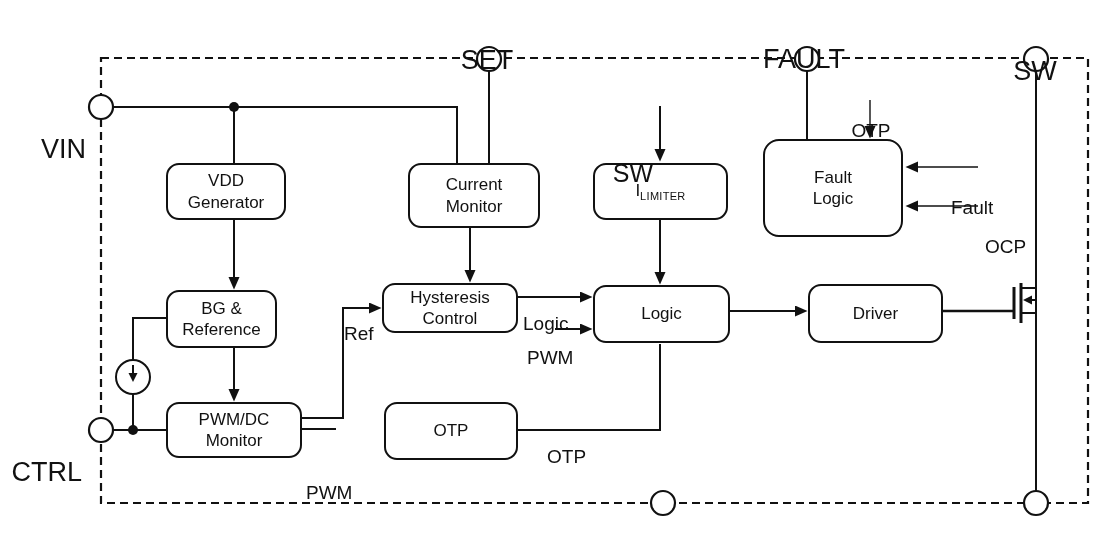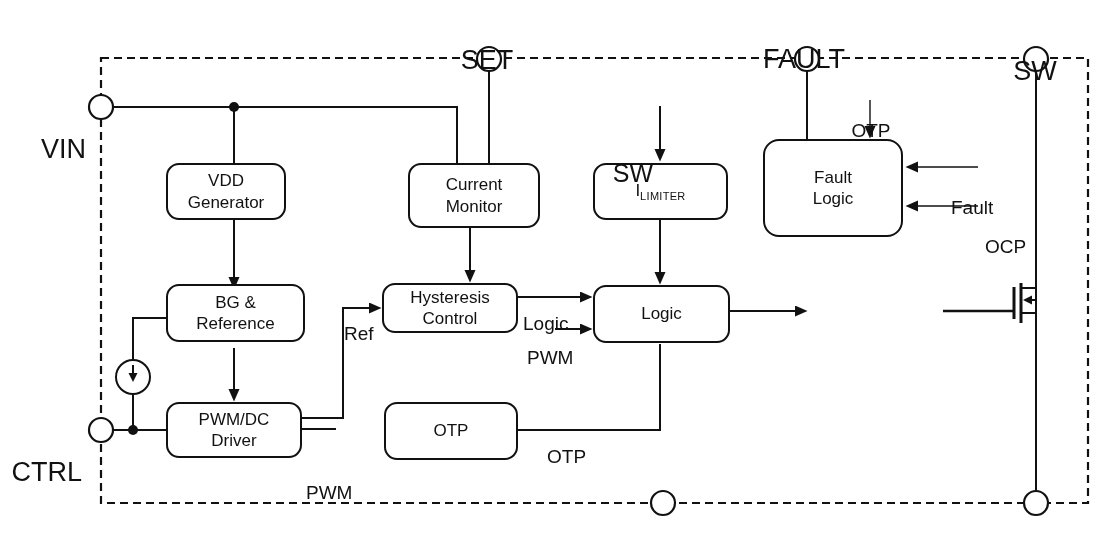--- a/index.html
+++ b/index.html
@@ -131,38 +131,41 @@
 
   <div class="block" style="left:593px;top:163px;width:135px;height:57px">
     <span><span>I</span><span class="ilim-sub">LIMITER</span></span>
   </div>
 
   <div class="block block--fault" style="left:763px;top:139px;width:140px;height:98px">
     <span>Fault
 Logic</span>
   </div>
 
-  <div class="block" style="left:166px;top:284px;width:139px;height:58px">
+  <div class="block" style="left:166px;top:290px;width:111px;height:58px">
     <span>BG &amp;
 Reference</span>
   </div>
 
   <div class="block" style="left:382px;top:283px;width:136px;height:50px">
     <span>Hysteresis
 Control</span>
   </div>
 
   <div class="block" style="left:593px;top:285px;width:137px;height:58px">
     <span>Logic</span>
   </div>
 
+  <div class="block" style="left:808px;top:284px;width:135px;height:59px">
+    <span>Driver</span>
+  </div>
 
   <div class="block" style="left:166px;top:402px;width:136px;height:56px">
     <span>PWM/DC
-Driver</span>
+Monitor</span>
   </div>
 
   <div class="block" style="left:384px;top:402px;width:134px;height:58px">
     <span>OTP</span>
   </div>
 
   <div class="lbl pinlbl right" style="left:20px;top:93px;width:66px">VIN</div>
   <div class="lbl pinlbl center" style="left:487px;top:4px">SET</div>
   <div class="lbl pinlbl center" style="left:804px;top:3px">FAULT</div>
   <div class="lbl pinlbl center" style="left:1035px;top:15px">SW</div>

